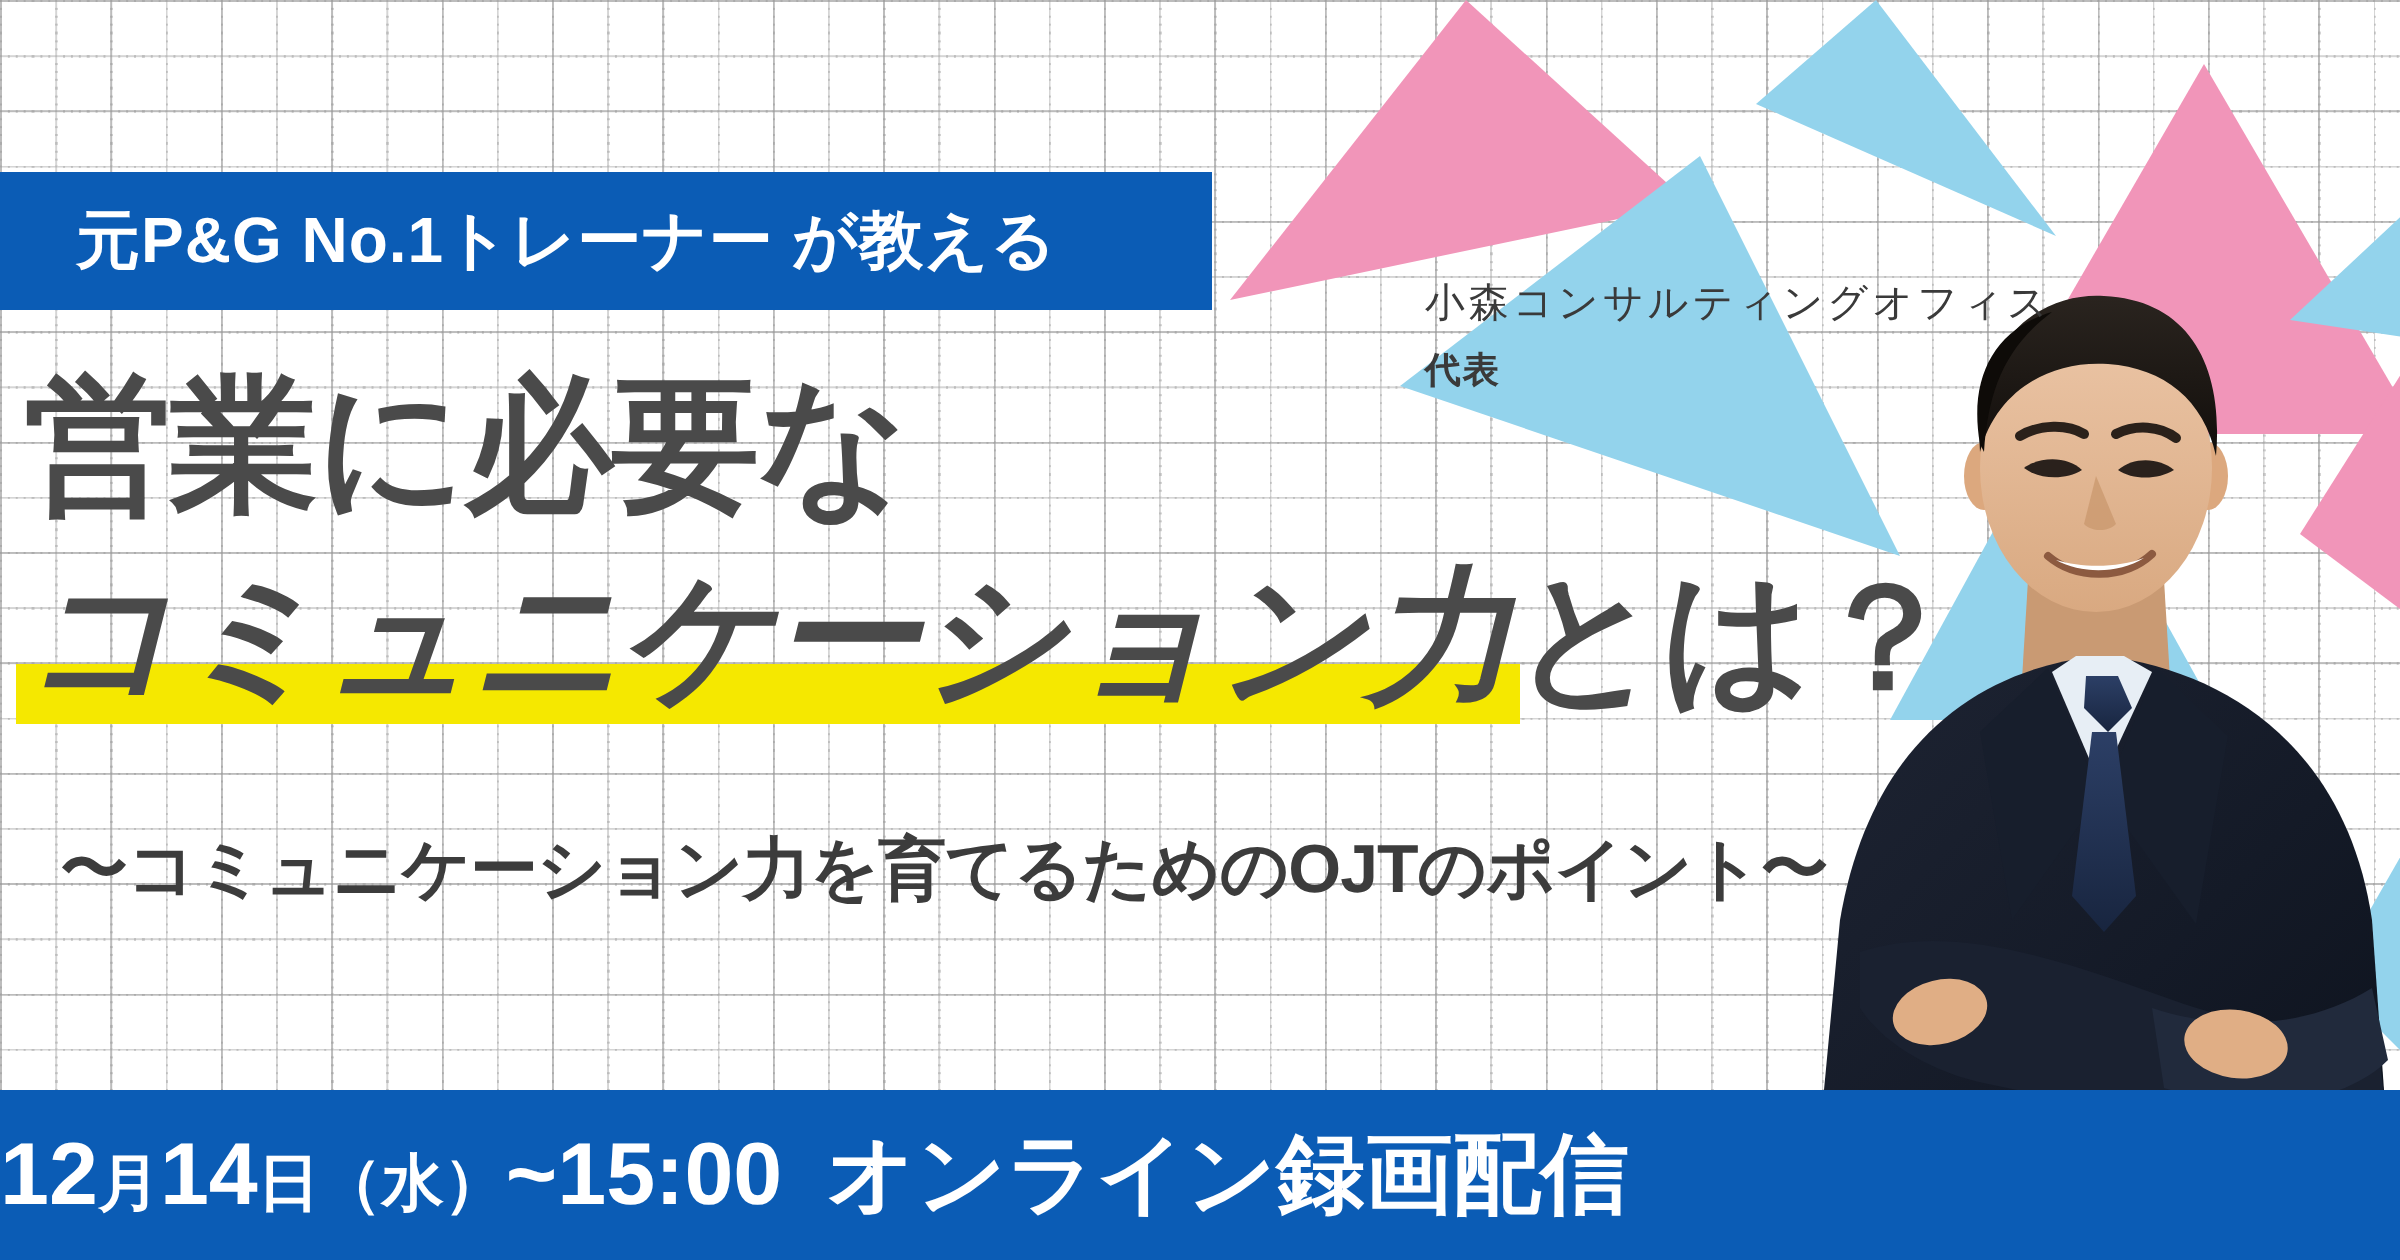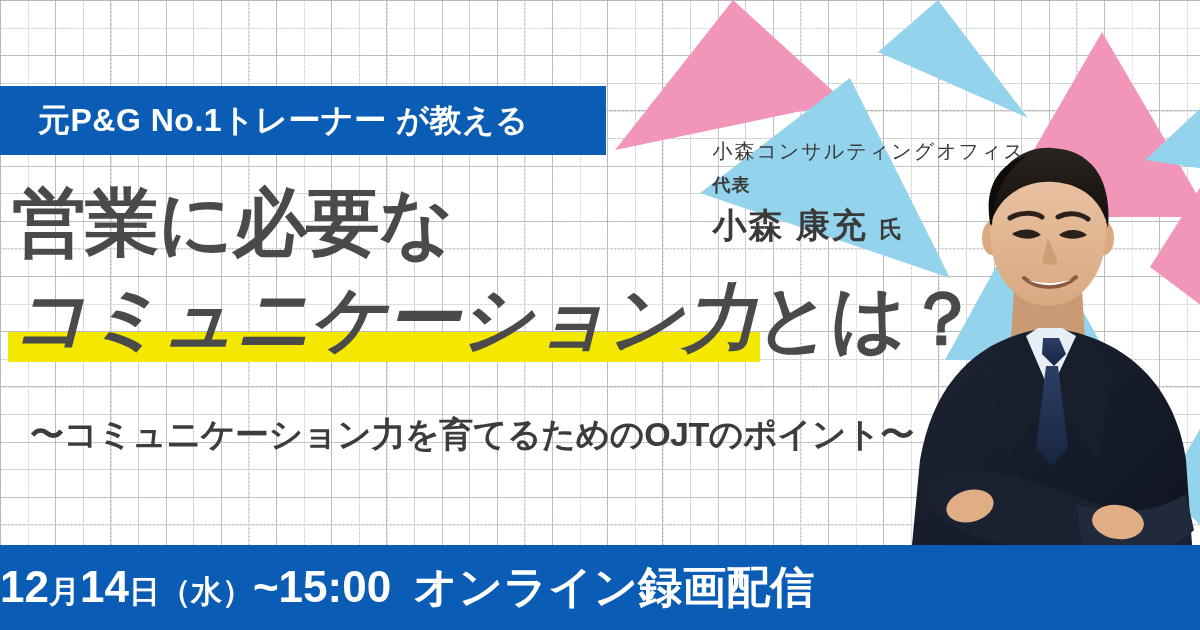--- a/index.html
+++ b/index.html
@@ -304,24 +304,20 @@
     <div class="h-line h-line-2">
       <span class="hl-mark"><span>コミュニケーション力</span></span><span>とは？</span>
     </div>
   </div>
 
   <div class="subhead">〜コミュニケーション力を育てるためのOJTのポイント〜</div>
 
   <div class="speaker">
     <div class="sp-company">小森コンサルティングオフィス</div>
     <div class="sp-role">代表</div>
-    <div class="sp-name">
-      <span>小森 康充</span>
-      <span class="suffix">氏</span>
-    </div>
   </div>
 
   <div class="footbar">
     <div class="foot-text">
       <span>12</span>
       <span class="sm">月</span>
       <span>14</span>
       <span class="sm">日</span>
       <span class="paren">（水）</span>
       <span>~</span>

